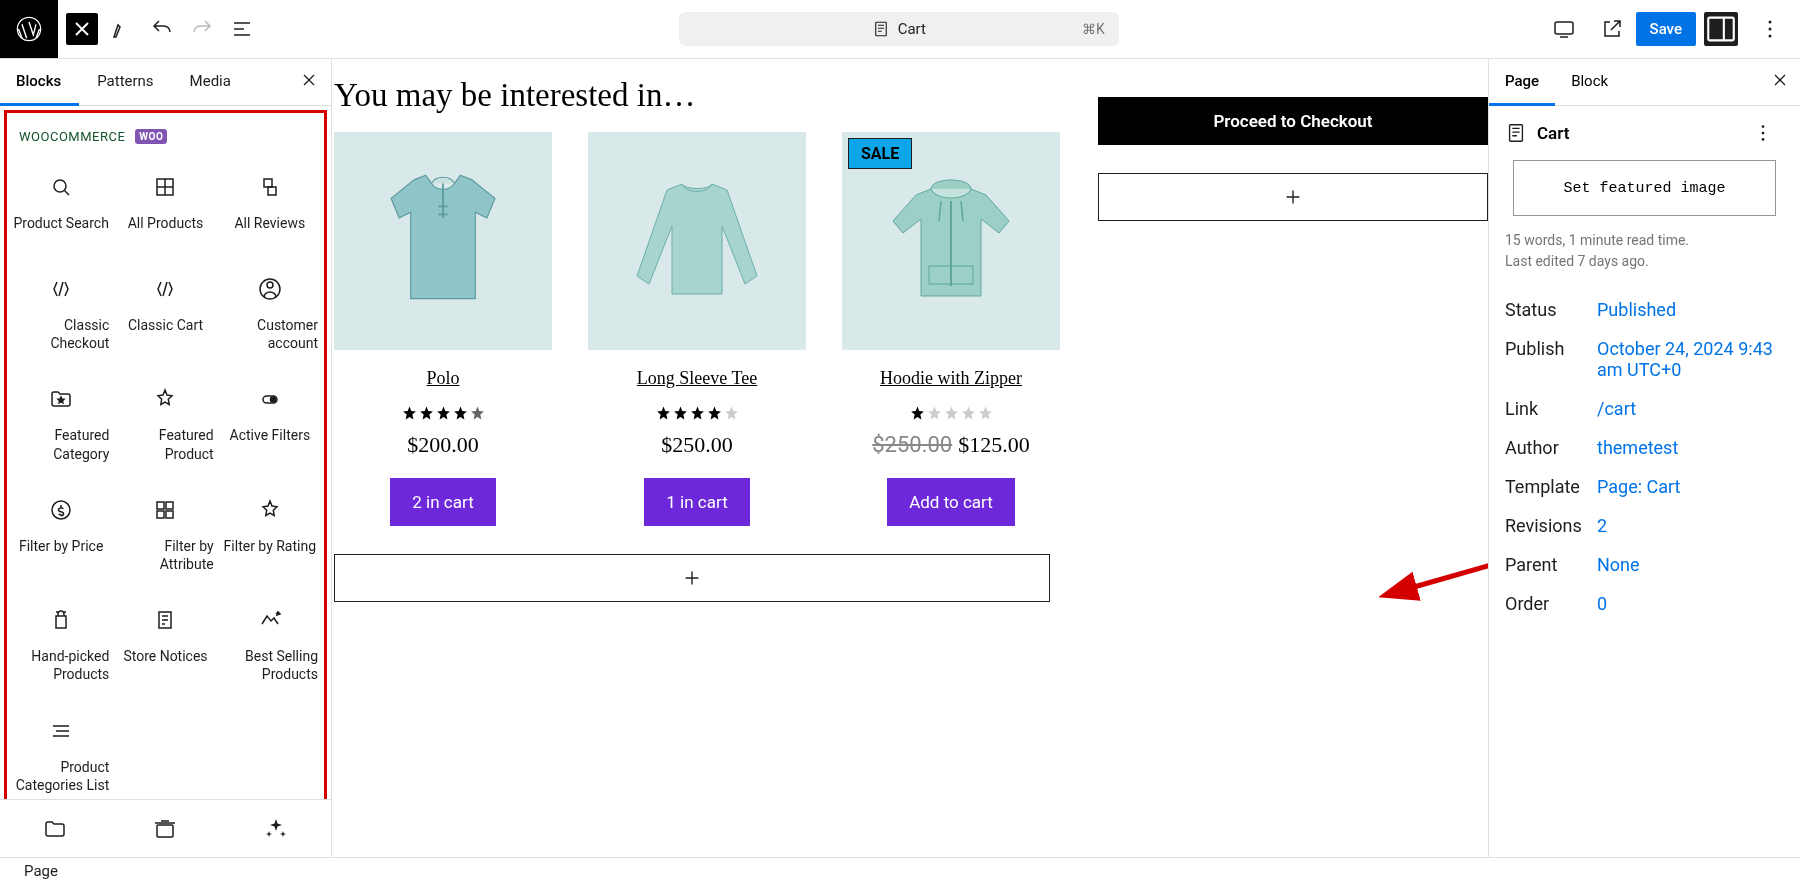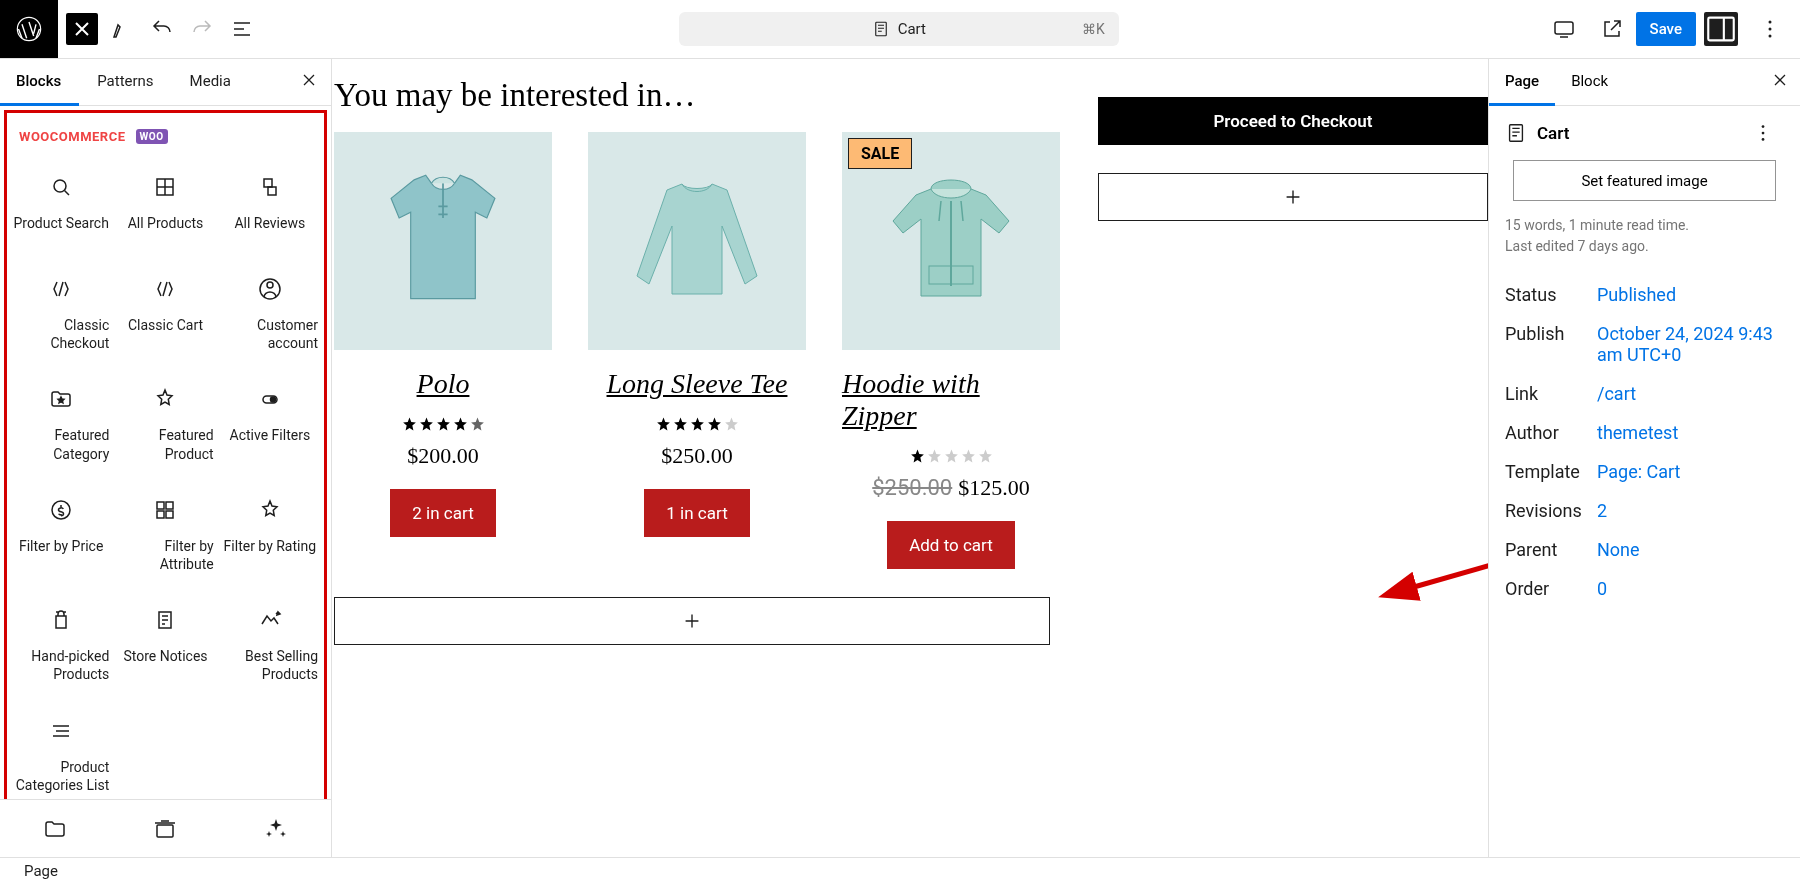--- a/index.html
+++ b/index.html
@@ -26,64 +26,64 @@
 
 .inserter { width: 332px; border-right: 1px solid #e0e0e0; display: flex; flex-direction: column; }
 .inserter-tabs { display: flex; align-items: center; border-bottom: 1px solid #e0e0e0; height: 47px; position: relative; }
 .inserter-tab { padding: 0 18px; height: 47px; display: flex; align-items: center; font-size: 15px; color: #1e1e1e; border-bottom: 3px solid transparent; }
 .inserter-tab:first-child { padding-left: 16px; }
 .inserter-tab.active { border-bottom-color: #0073e6; font-weight: 500; color: #000; }
 .inserter-close { position: absolute; right: 12px; }
 .inserter-body { flex: 1; overflow: auto; padding: 4px; }
 .woo-box { border: 3px solid #d40000; padding: 14px 2px 10px; }
 .woo-head { display: flex; align-items: center; gap: 10px; padding: 2px 10px 16px; }
-.woo-head-label { font-size: 13px; letter-spacing: 0.5px; color: #ef4444; text-transform: uppercase; font-weight: 700; }
+.woo-head-label { font-size: 13px; letter-spacing: 0.5px; color: #14532d; text-transform: uppercase; font-weight: 400; }
 .woo-badge { background: #7f54b3; color: #fff; font-size: 10px; font-weight: 700; padding: 2px 4px; border-radius: 3px; letter-spacing: 0.5px; }
 .block-grid { display: grid; grid-template-columns: repeat(3, 1fr); gap: 0; }
 .block-item { display: flex; flex-direction: column; align-items: center; justify-content: flex-start; padding: 14px 4px 20px; min-height: 102px; }
 .block-item .bi-icon { width: 26px; height: 26px; display: flex; align-items: center; justify-content: center; margin-bottom: 14px; }
 .block-item .bi-icon svg { width: 24px; height: 24px; stroke: #1e1e1e; }
 .block-item .bi-label { font-size: 14px; text-align: right; color: #1e1e1e; line-height: 1.3; max-width: 100px; }
 .inserter-footer { display: flex; border-top: 1px solid #e0e0e0; height: 58px; }
 .inserter-footer .f-btn { flex: 1; display: flex; align-items: center; justify-content: center; }
 .inserter-footer .f-btn svg { width: 24px; height: 24px; }
 
 
 .canvas { flex: 1; overflow: auto; position: relative; padding: 0; }
 .canvas-heading { font-family: Georgia, serif; font-size: 33px; font-weight: 400; padding: 18px 0 18px 2px; }
 .products-row { display: flex; gap: 36px; padding-left: 2px; }
 .product-card { width: 218px; display: flex; flex-direction: column; align-items: center; position: relative; }
 .product-img { width: 218px; height: 218px; background: #d9e8e8; display: flex; align-items: center; justify-content: center; position: relative; }
 .product-img svg { width: 140px; height: 150px; }
-.sale-badge { position: absolute; top: 6px; left: 6px; background: #fdba74; border: 1px solid #1e1e1e; padding: 5px 12px; font-size: 16px; font-weight: 700; z-index: 2; }
-.product-title { font-family: Georgia, serif; font-size: 28px; margin-top: 18px; text-decoration: underline; font-style: italic; }
+.sale-badge { position: absolute; top: 6px; left: 6px; background: #0ea5e9; border: 1px solid #1e1e1e; padding: 5px 12px; font-size: 16px; font-weight: 700; z-index: 2; }
+.product-title { font-family: Georgia, serif; font-size: 18px; margin-top: 18px; text-decoration: underline; }
 .stars { margin-top: 16px; display: flex; color: #000; }
 .stars svg { width: 17px; height: 17px; }
 .price { font-family: Georgia, serif; font-size: 22px; margin-top: 10px; }
 .price .strike { text-decoration: line-through; color: #888; margin-right: 6px; }
-.add-btn { background: #b91c1c; color: #fff; border: none; padding: 14px 22px; font-size: 17px; margin-top: 20px; }
+.add-btn { background: #6d28d9; color: #fff; border: none; padding: 14px 22px; font-size: 17px; margin-top: 20px; }
 .add-block-bar { border: 1px solid #1e1e1e; height: 48px; display: flex; align-items: center; justify-content: center; margin-top: 28px; width: 716px; }
 .add-block-bar svg { width: 22px; height: 22px; }
 
 
 .cart-col { width: 390px; padding: 18px 0 0 0; margin-left: auto; position: absolute; right: 0; top: 20px; }
 .checkout-btn { background: #000; color: #fff; width: 100%; padding: 14px 0; font-size: 17px; font-weight: 600; text-align: center; }
 .cart-addbar { border: 1px solid #1e1e1e; height: 48px; display: flex; align-items: center; justify-content: center; margin-top: 28px; }
 
 
 .settings { width: 312px; border-left: 1px solid #e0e0e0; display: flex; flex-direction: column; }
 .settings-tabs { display: flex; align-items: center; border-bottom: 1px solid #e0e0e0; height: 47px; position: relative; }
 .settings-tab { padding: 0 16px; height: 47px; display: flex; align-items: center; font-size: 15px; border-bottom: 3px solid transparent; }
 .settings-tab.active { border-bottom-color: #0073e6; font-weight: 500; }
 .settings-close { position: absolute; right: 10px; }
 .settings-body { padding: 12px 0; }
 .page-row { display: flex; align-items: center; padding: 4px 16px 10px; }
 .page-row svg { width: 22px; height: 22px; margin-right: 10px; }
 .page-row-title { font-size: 17px; font-weight: 600; flex: 1; }
-.featured-btn { margin: 6px 24px 14px; border: 1px solid #949494; height: 41px; display: flex; align-items: center; justify-content: center; font-size: 15px; }
+.featured-btn { margin: 6px 24px 14px; border: 1px solid #949494; height: 56px; display: flex; align-items: center; justify-content: center; font-size: 15px; font-family: Liberation Mono, monospace; }
 .meta-line { padding: 0 16px; font-size: 14px; color: #757575; line-height: 1.5; }
 .meta-line + .meta-line { margin-bottom: 18px; }
 .kv-row { display: flex; padding: 9px 16px; font-size: 18px; }
 .kv-row .k { width: 92px; color: #1e1e1e; }
 .kv-row .v { color: #0073e6; flex: 1; }
 
 
 .status-bar { height: 28px; border-top: 1px solid #e0e0e0; padding: 4px 24px; font-size: 15px; color: #1e1e1e; }
 
 

